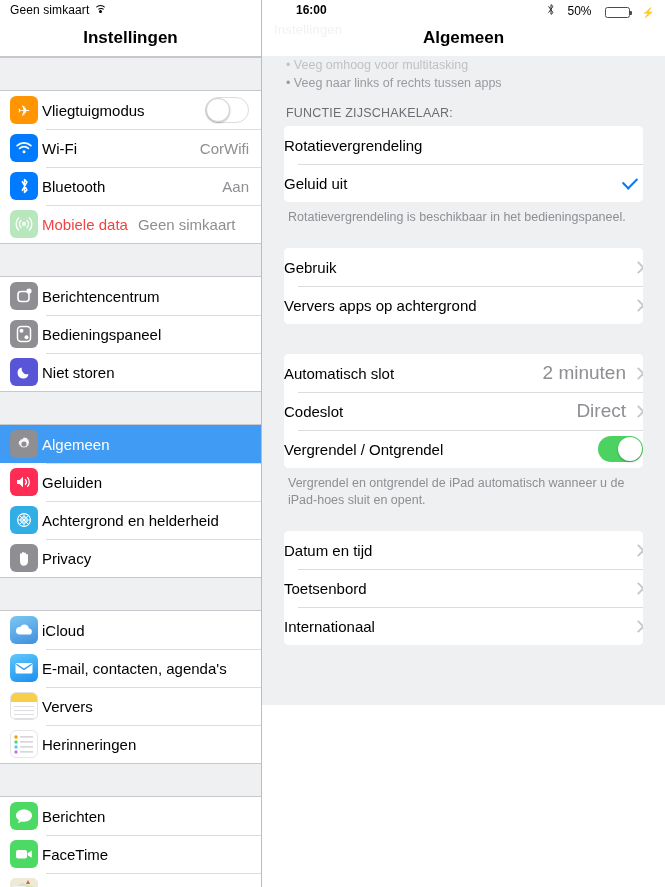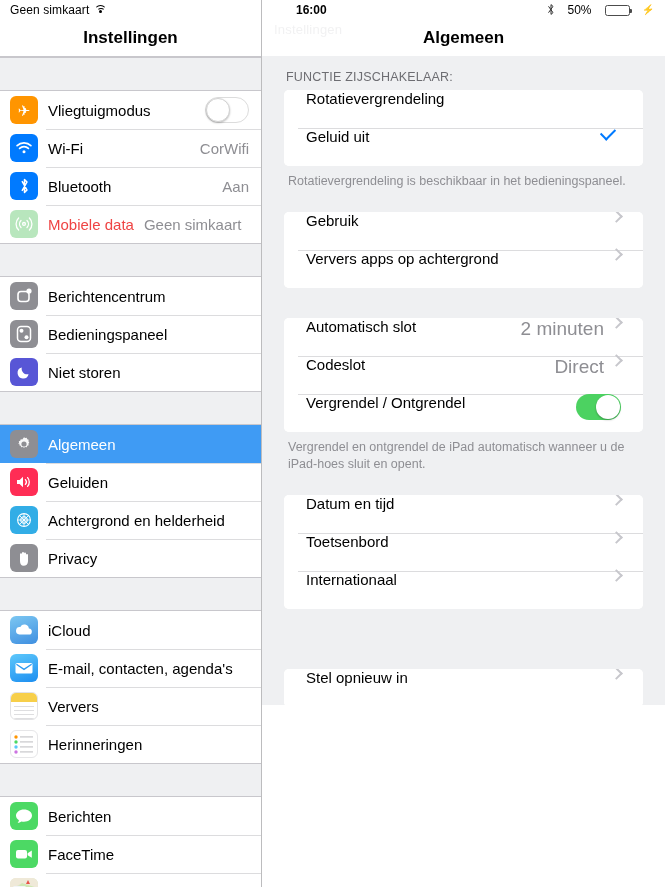--- a/index.html
+++ b/index.html
@@ -53,21 +53,21 @@
   }
   .sb-row.selected { background: #3f9bf4; }
   .sb-row.selected .sb-label { color: #fff; }
   .sb-row.selected::before { background: transparent; }
   .sb-icon {
     width: 28px; height: 28px; border-radius: 6px; flex: 0 0 28px;
     display: flex; align-items: center; justify-content: center;
     color: #fff; font-size: 15px; line-height: 1; overflow: hidden; position: relative;
   }
   .sb-label {
-    margin-left: 10px; font-size: 15px; color: #000; white-space: nowrap;
+    margin-left: 4px; font-size: 15px; color: #000; white-space: nowrap;
   }
   .sb-label.dim { color: #ef4444; }
   .sb-value {
     margin-left: auto; margin-right: 12px; font-size: 15px; color: #8e8e93; white-space: nowrap;
   }
   .sb-value.inline { margin-left: 10px; }
 
   
   .mini-switch {
     margin-left: auto; margin-right: 12px;
@@ -82,21 +82,21 @@
 
   
   #detail {
     flex: 1; height: 705px; background: #eff0f2; position: relative; overflow: hidden;
   }
   .dt-statusbar {
     height: 20px; display: flex; align-items: center; padding: 0 10px;
     font-size: 12px; color: #000; position: relative; background: #fff;
   }
   .dt-time { position: absolute; left: 34px; font-weight: bold; font-size: 12px; }
-  .dt-right { margin-left: auto; display: flex; align-items: center; gap: 13px; }
+  .dt-right { margin-left: auto; display: flex; align-items: flex-end; gap: 13px; }
   .bt-glyph { font-size: 12px; color: #333; line-height: 1; }
   .batt-pct { font-size: 12px; }
   .batt {
     width: 25px; height: 11px; border: 1px solid #4c4c4c; border-radius: 2.5px;
     position: relative; padding: 1px;
   }
   .batt .fill { height: 100%; background: #4cd261; border-radius: 1px; }
   .batt::after {
     content: ""; position: absolute; right: -3px; top: 3px;
     width: 2px; height: 4px; background: #4c4c4c; border-radius: 0 1px 1px 0;
@@ -124,21 +124,21 @@
     padding: 14px 24px 6px 24px; text-transform: uppercase;
   }
 
   .card {
     background: #fff; margin: 0 22px; border-radius: 5px; overflow: hidden;
   }
   .card-gap { height: 22px; }
   .card-gap.lg { height: 30px; }
 
   .row {
-    height: 38px; display: flex; padding: 0 22px; position: relative;
+    height: 38px; display: flex; align-items: center; padding: 0 0; position: relative;
     background: #fff;
   }
   .row + .row::before {
     content: ""; position: absolute; left: 14px; right: 0; top: 0; height: 1px; background: #dcdcde;
   }
   .row-label { font-size: 15px; color: #000; }
   .row-value { margin-left: auto; font-size: 19px; color: #8e8e93; margin-right: 8px; }
   .chev {
     width: 9px; height: 9px; border-right: 2px solid #c7c7cc; border-top: 2px solid #c7c7cc;
     transform: rotate(45deg); flex: 0 0 9px;
@@ -421,20 +421,24 @@
       </span>
     </div>
 
     <div class="dt-navbar">
       <span class="dt-ghost">Instellingen</span>
       <span class="dt-navtitle">Algemeen</span>
     </div>
 
     <div class="dt-scroll">
 
+      <div class="bullets">
+        <div class="bullet clipped">• Veeg omhoog voor multitasking</div>
+        <div class="bullet">• Veeg naar links of rechts tussen apps</div>
+      </div>
 
       <div class="grp-header">FUNCTIE ZIJSCHAKELAAR:</div>
 
       <div class="card">
         <div class="row">
           <span class="row-label">Rotatievergrendeling</span>
         </div>
         <div class="row">
           <span class="row-label">Geluid uit</span>
           <span class="check"></span>

